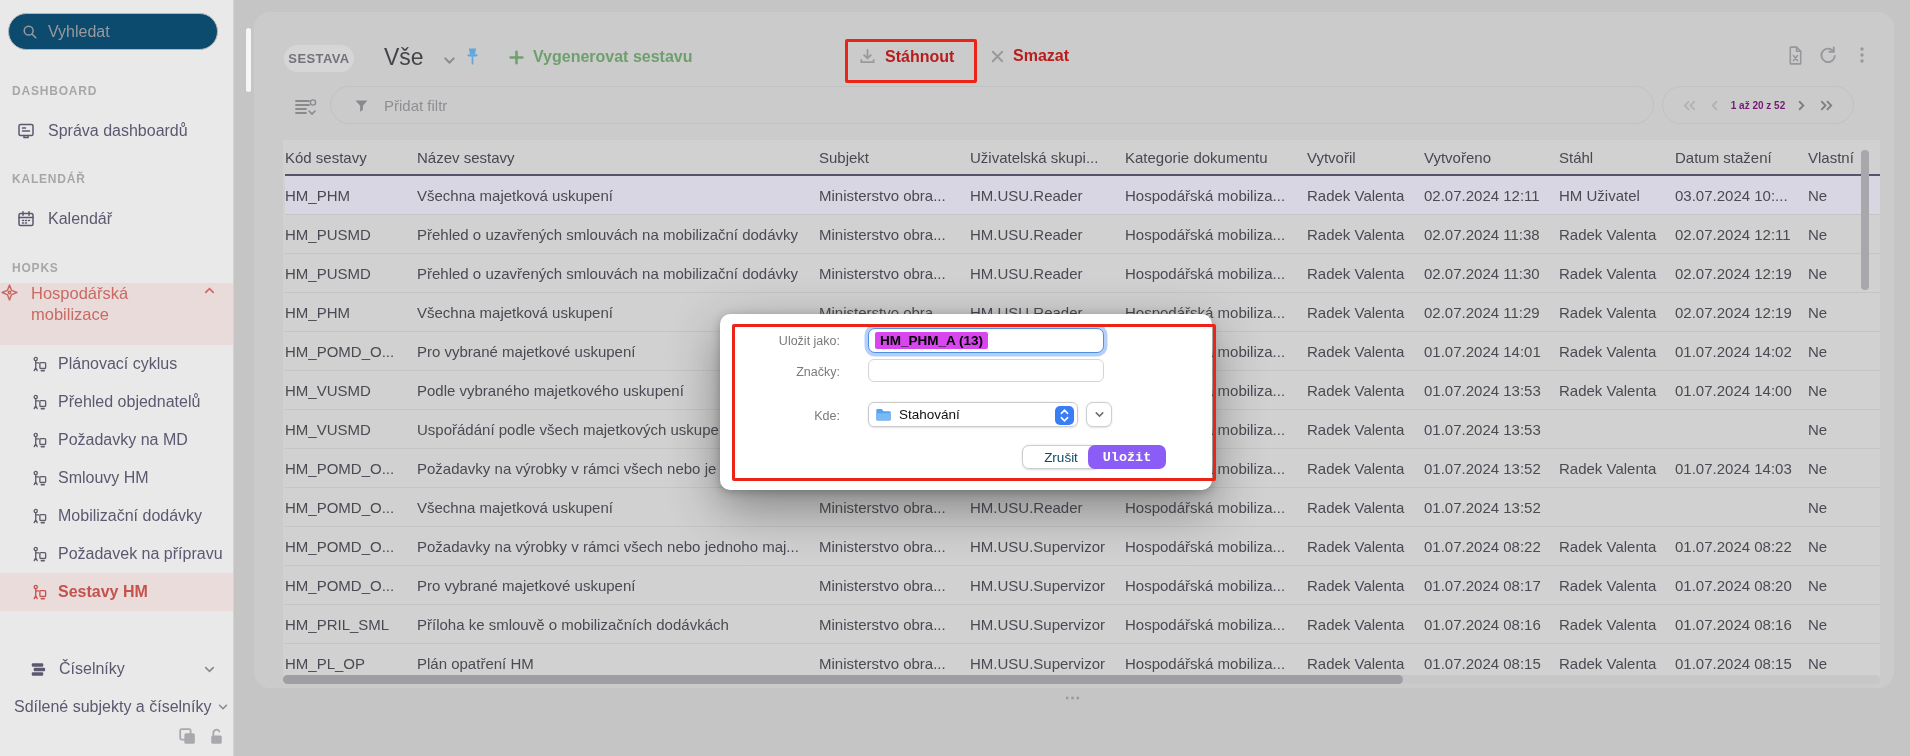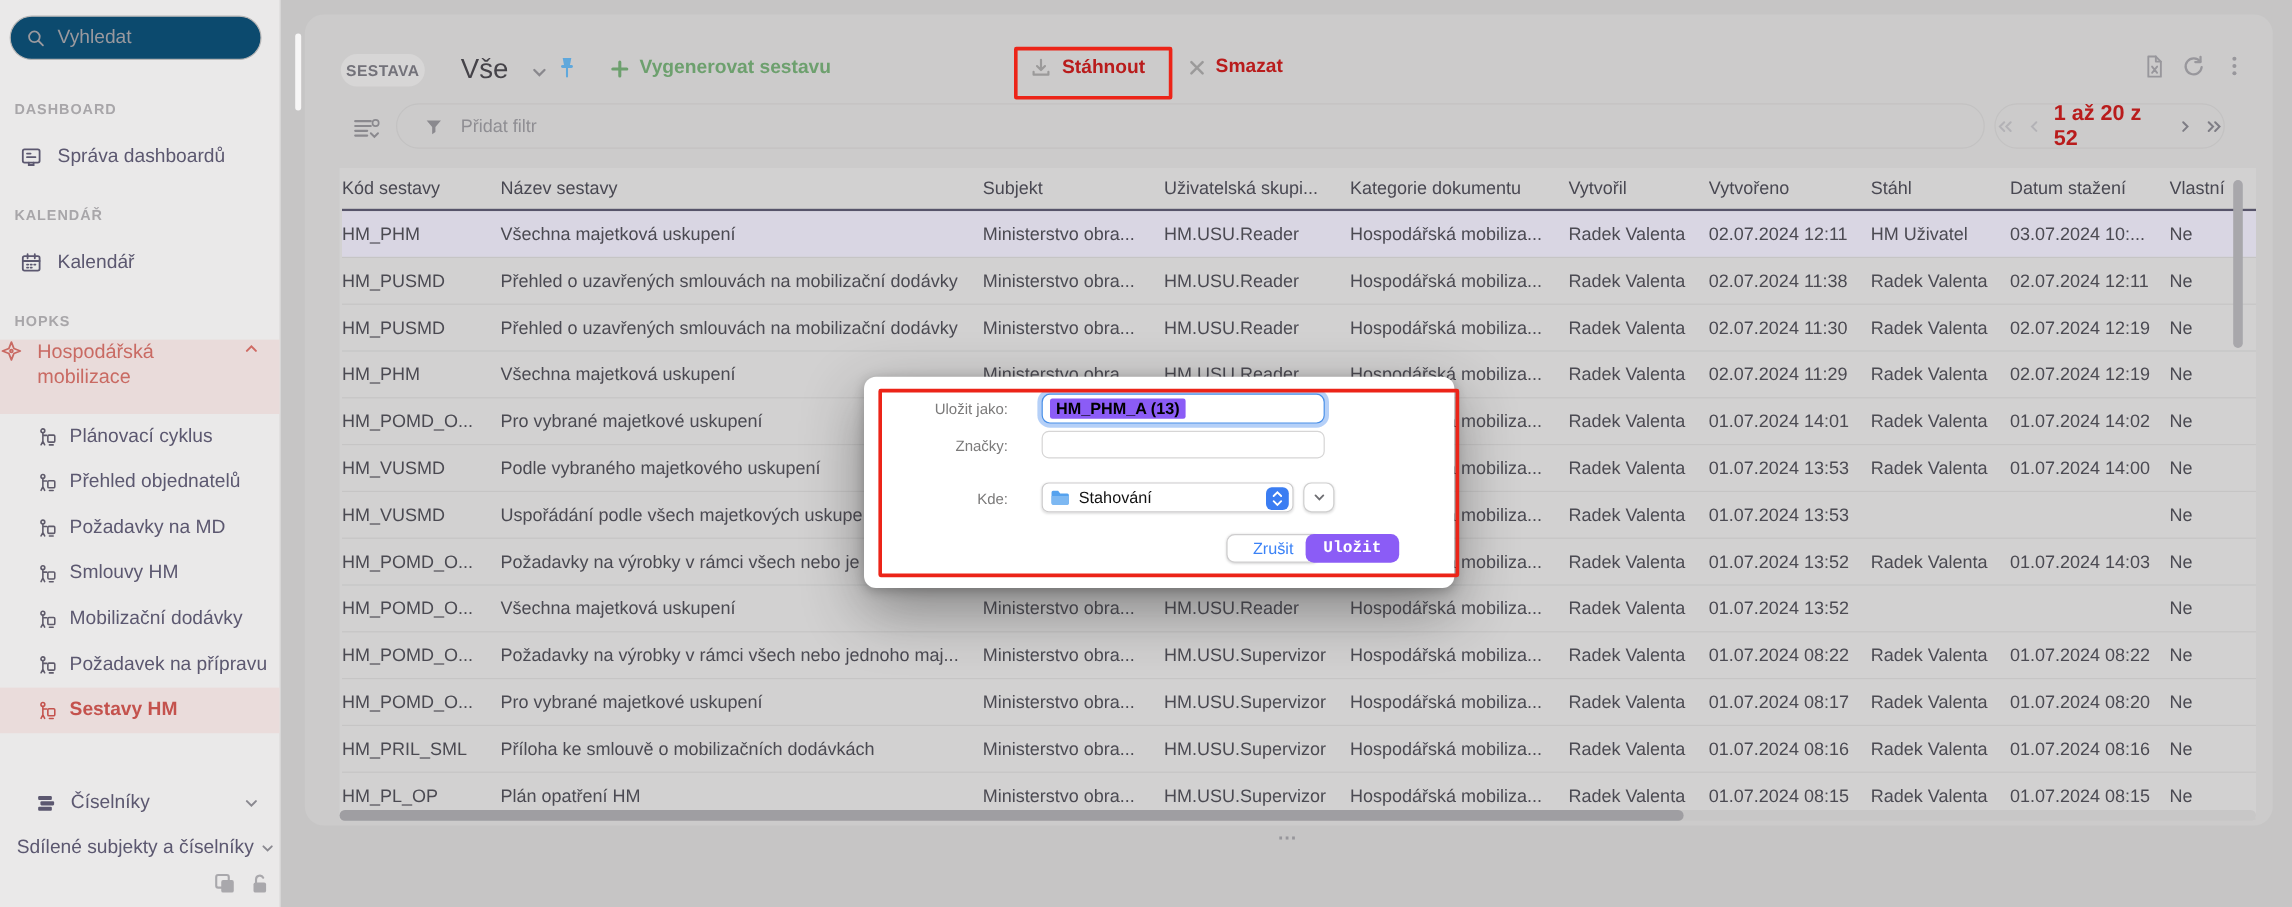--- a/index.html
+++ b/index.html
@@ -30,21 +30,21 @@
 
   .sestava{position:absolute;left:284px;top:45px;width:70px;height:27px;background:#d7d6d6;border-radius:14px;
            display:flex;align-items:center;justify-content:center;font-size:13px;font-weight:700;color:#73727a;letter-spacing:.4px;}
   .vse{position:absolute;left:384px;top:44px;font-size:23px;color:#454349;}
   .tbtn{position:absolute;display:flex;align-items:center;gap:8px;font-size:16px;font-weight:700;cursor:pointer;}
   .green{color:#6da06e;}
   .graybtn{color:#b91c1c;}
 
   .filterbar{position:absolute;left:330px;top:86px;width:1324px;height:38px;gap:14px;padding-left:22px;color:#8f8e93;font-size:15px;}
   .pager{position:absolute;left:1662px;top:86px;width:192px;height:38px;justify-content:center;gap:9px;}
-  .pager .plabel{font-size:18px;font-weight:700;color:#b91c1c;}
+  .pager .plabel{font-size:10px;font-weight:700;color:#701a75;}
 
   .thead{position:absolute;left:285px;top:140px;width:1595px;height:34px;display:grid;
          grid-template-columns:132px 402px 151px 155px 182px 117px 135px 116px 133px 72px;
          align-items:center;color:#494852;font-weight:500;font-size:15px;border-bottom:2px solid #57546a;}
   .hcell{overflow:hidden;white-space:nowrap;padding-right:12px;}
   #rows{position:absolute;left:285px;top:176px;width:1595px;}
   .trow{display:grid;grid-template-columns:132px 402px 151px 155px 182px 117px 135px 116px 133px 72px;
         height:39px;align-items:center;border-bottom:1px solid #c6c5c5;color:#4b4a52;font-size:15px;box-sizing:border-box;}
   .trow.sel{background:#d9d6e3;}
   .tcell{overflow:hidden;white-space:nowrap;padding-right:12px;}
@@ -58,31 +58,31 @@
   
   .redbox{position:absolute;border:3px solid #ec2418;border-radius:2px;z-index:30;pointer-events:none;}
 
   
   .sheet{position:absolute;left:720px;top:314px;width:492px;height:176px;background:#ffffff;border-radius:10px;z-index:20;
          box-shadow:0 18px 50px rgba(35,35,35,.45),0 2px 10px rgba(0,0,0,.25);}
   .dlbl{position:absolute;width:116px;left:4px;text-align:right;font-size:12.5px;color:#7b7a7a;}
   .dinput{position:absolute;box-sizing:border-box;background:#fff;}
   .focusring{border:1px solid #4a90e8;border-radius:7px;box-shadow:0 0 0 3.5px rgba(90,150,240,.45);}
   .plainfield{border:1px solid #d6d5d5;border-radius:6px;}
-  .selbg{background:#8b5cf6;border-radius:2px;padding:1px 5px;font-size:13.5px;font-weight:600;color:#000;}
+  .selbg{background:#d946ef;border-radius:2px;padding:1px 5px;font-size:13.5px;font-weight:600;color:#000;}
   .dropdown{position:absolute;left:148px;top:88px;width:210px;height:25px;border:1px solid #cbcacb;border-radius:6px;
             display:flex;align-items:center;gap:7px;padding-left:6px;box-sizing:border-box;box-shadow:0 .5px 2px rgba(0,0,0,.12);}
   .ddtext{font-size:13.5px;color:#111;}
   .stepper{position:absolute;right:3px;top:2.5px;width:19px;height:19px;border-radius:5px;background:#3b7df2;
            display:flex;flex-direction:column;align-items:center;justify-content:center;gap:1px;}
   .chevbtn{position:absolute;left:366px;top:88px;width:26px;height:25px;border:1px solid #cfcfcf;border-radius:7px;background:#fff;
            display:flex;align-items:center;justify-content:center;box-sizing:border-box;box-shadow:0 .5px 2px rgba(0,0,0,.12);}
   .mbtn{position:absolute;top:131px;height:24px;width:78px;border-radius:7px;font-size:13.5px;display:flex;align-items:center;
         justify-content:center;box-sizing:border-box;cursor:pointer;}
-  .mbtn.cancel{left:302px;background:#fff;border:1px solid #cecdce;color:#3b82f6;box-shadow:0 .5px 2px rgba(0,0,0,.15);}
+  .mbtn.cancel{left:302px;background:#fff;border:1px solid #cecdce;color:#0c4a6e;box-shadow:0 .5px 2px rgba(0,0,0,.15);}
   .mbtn.save{left:368px;background:#8b5cf6;color:#fff;font-weight:600;font-family:Liberation Mono, monospace;}
 </style>
 </head>
 <body>
 
 <div class="stage">
 
   <aside class="sidebar">
     <div class="search">
       <svg width="16" height="16" viewBox="0 0 18 18" fill="none" stroke="#9a999e" stroke-width="1.7" stroke-linecap="round">

